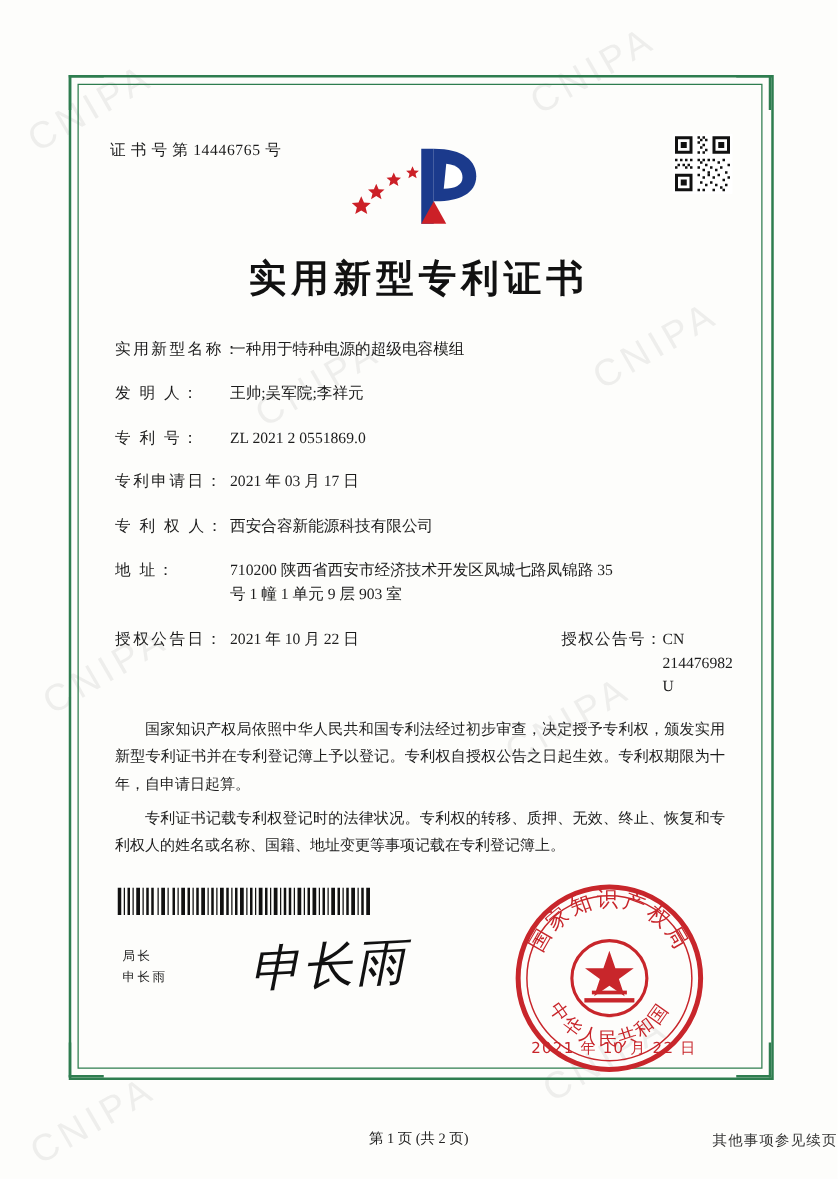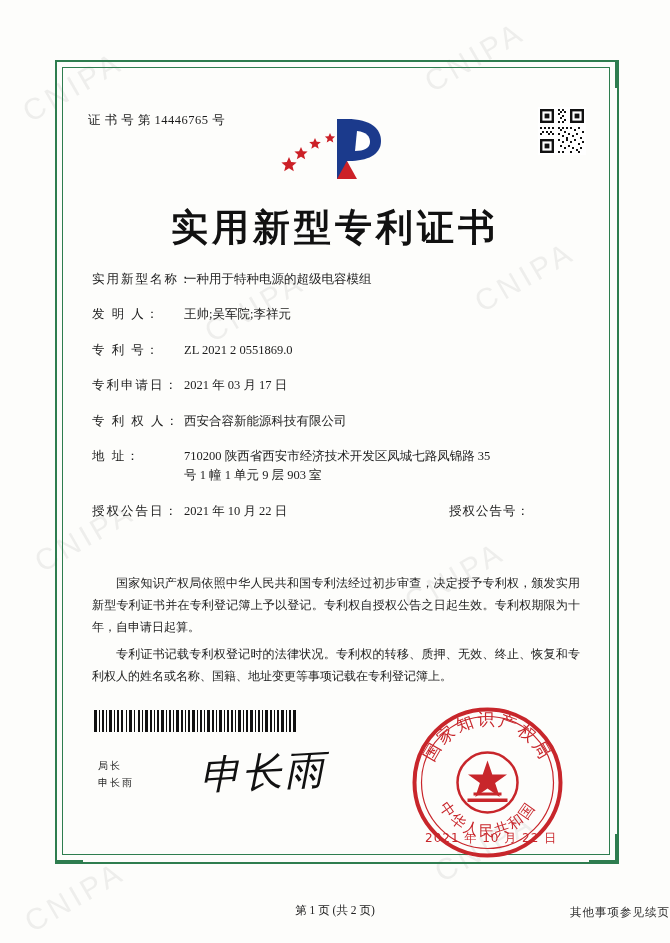--- a/index.html
+++ b/index.html
@@ -99,21 +99,21 @@
     top: 26px;
     width: 120px;
     height: 76px;
   }
 
   .title {
     position: absolute;
     left: 0; right: 0;
     top: 118px;
     text-align: center;
-    font-size: 37px;
+    font-size: 30px;
     font-weight: bold;
     letter-spacing: 4px;
     color: #111;
     font-family: "DejaVu Sans", "Liberation Sans", sans-serif;
   }
 
   .fields {
     position: absolute;
     left: 12px;
     top: 185px;
@@ -372,20 +372,21 @@
         <div class="flabel">地 址：</div>
         <div class="fvalue">
           <span>710200 陕西省西安市经济技术开发区凤城七路凤锦路 35</span>
           <span class="line2">号 1 幢 1 单元 9 层 903 室</span>
         </div>
       </div>
       <div class="frow two-col">
         <div class="flabel">授权公告日：</div>
         <div class="fvalue">2021 年 10 月 22 日</div>
         <div class="flabel2">授权公告号：</div>
+        <div class="fvalue2">CN 214476982 U</div>
       </div>
     </div>
 
     <div class="paragraphs">
       <p>国家知识产权局依照中华人民共和国专利法经过初步审查，决定授予专利权，颁发实用新型专利证书并在专利登记簿上予以登记。专利权自授权公告之日起生效。专利权期限为十年，自申请日起算。</p>
       <p>专利证书记载专利权登记时的法律状况。专利权的转移、质押、无效、终止、恢复和专利权人的姓名或名称、国籍、地址变更等事项记载在专利登记簿上。</p>
     </div>
 
     <div class="barcode">
       <svg width="205" height="22" viewBox="0 0 205 22">

